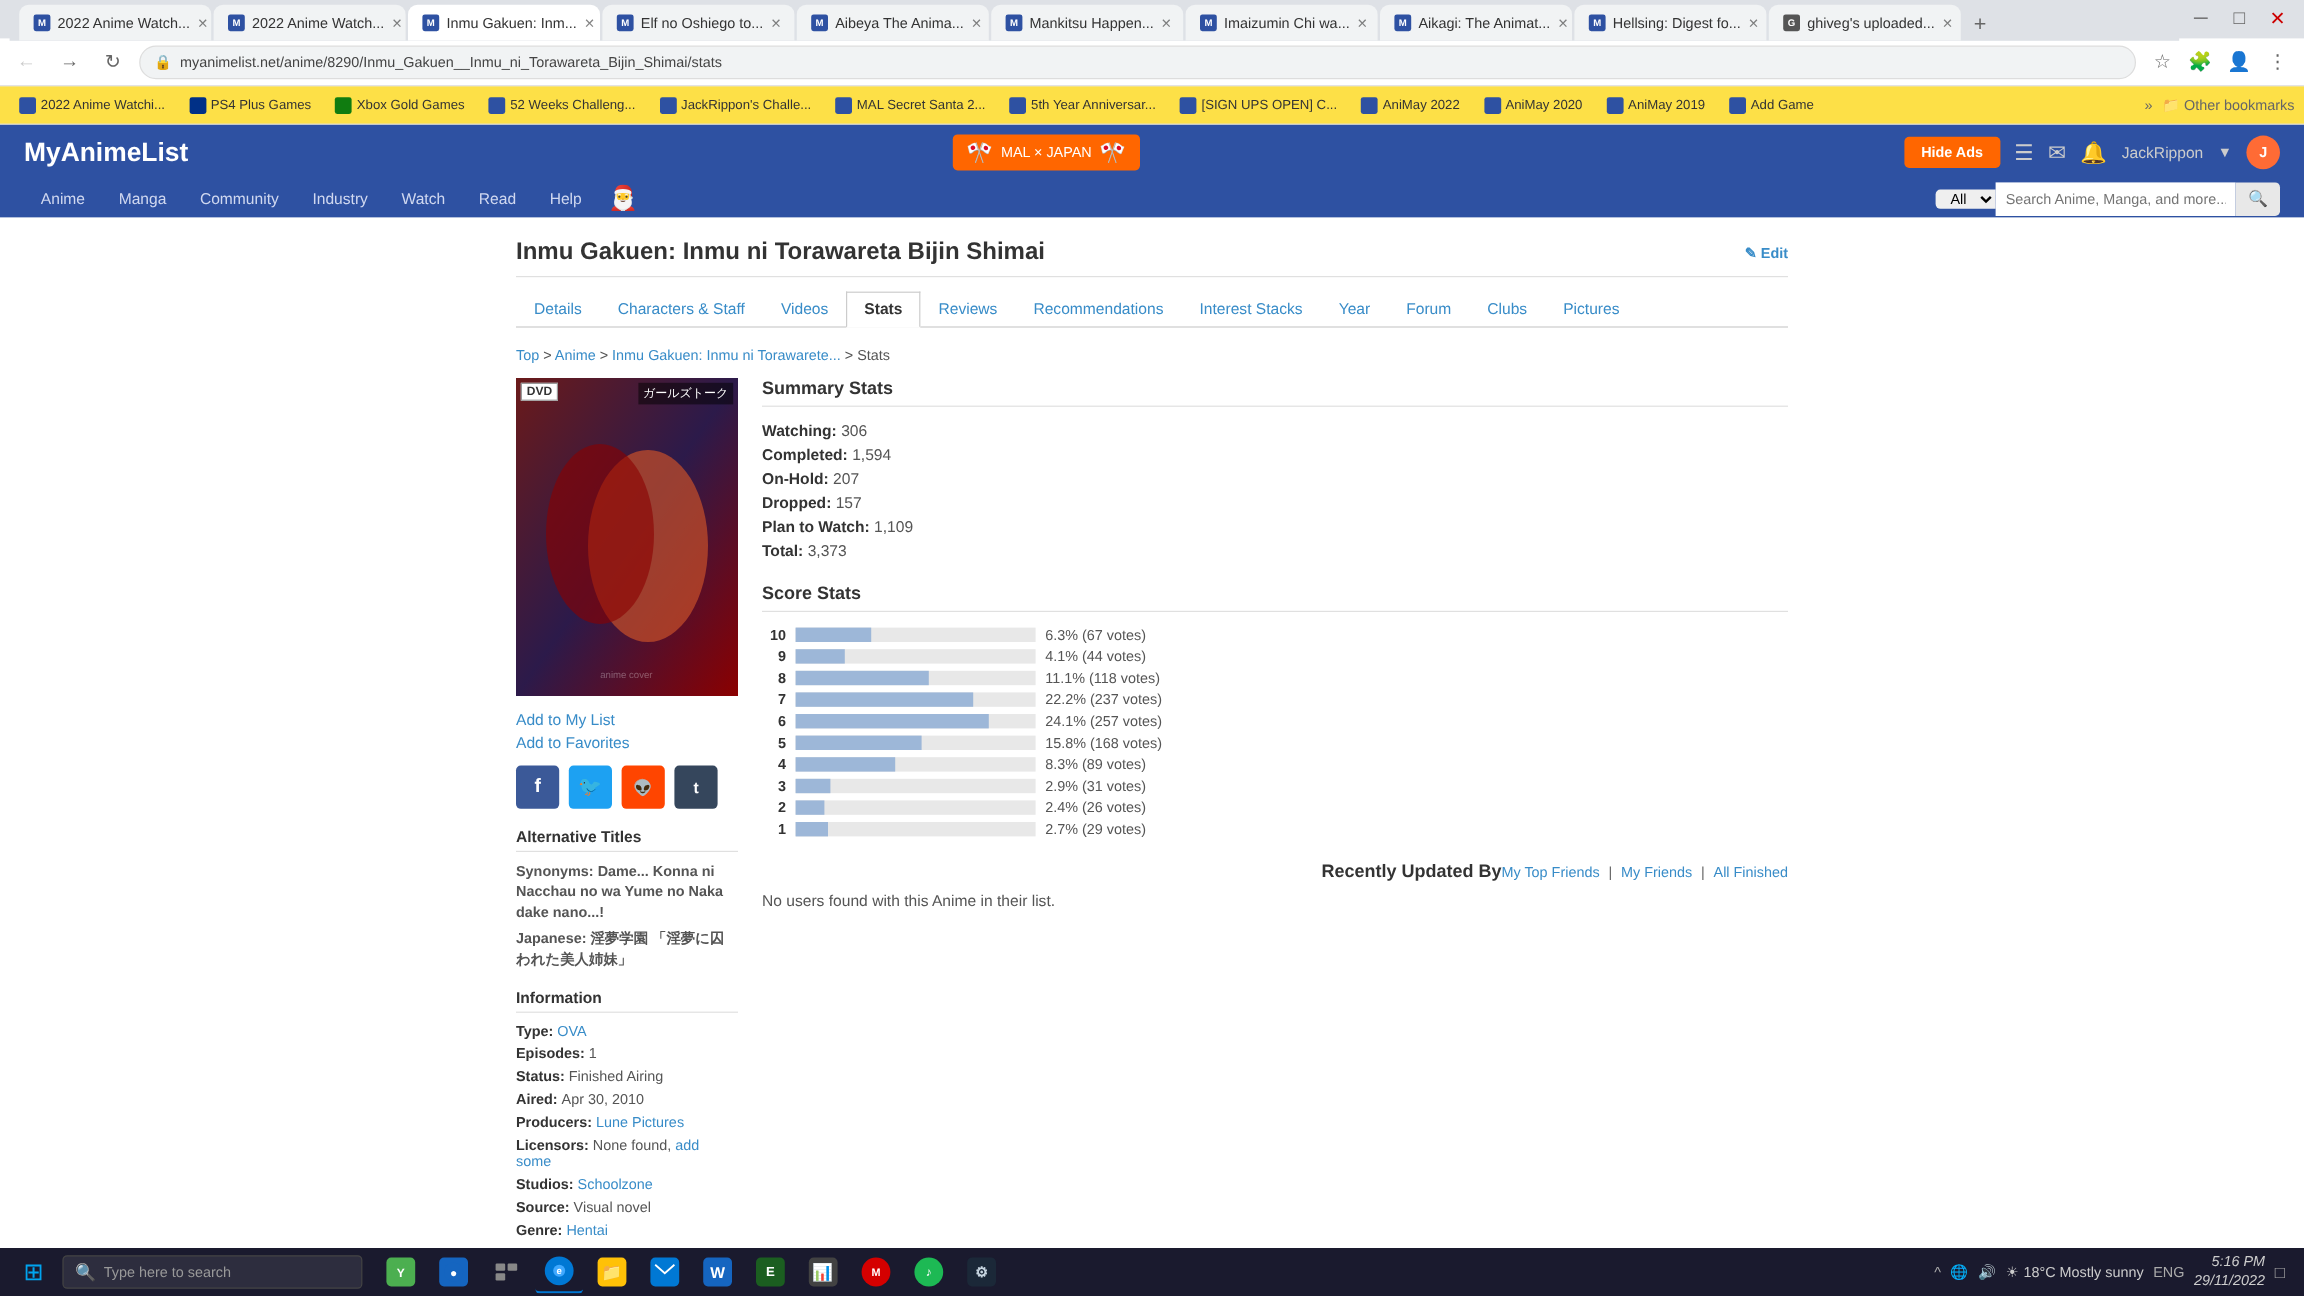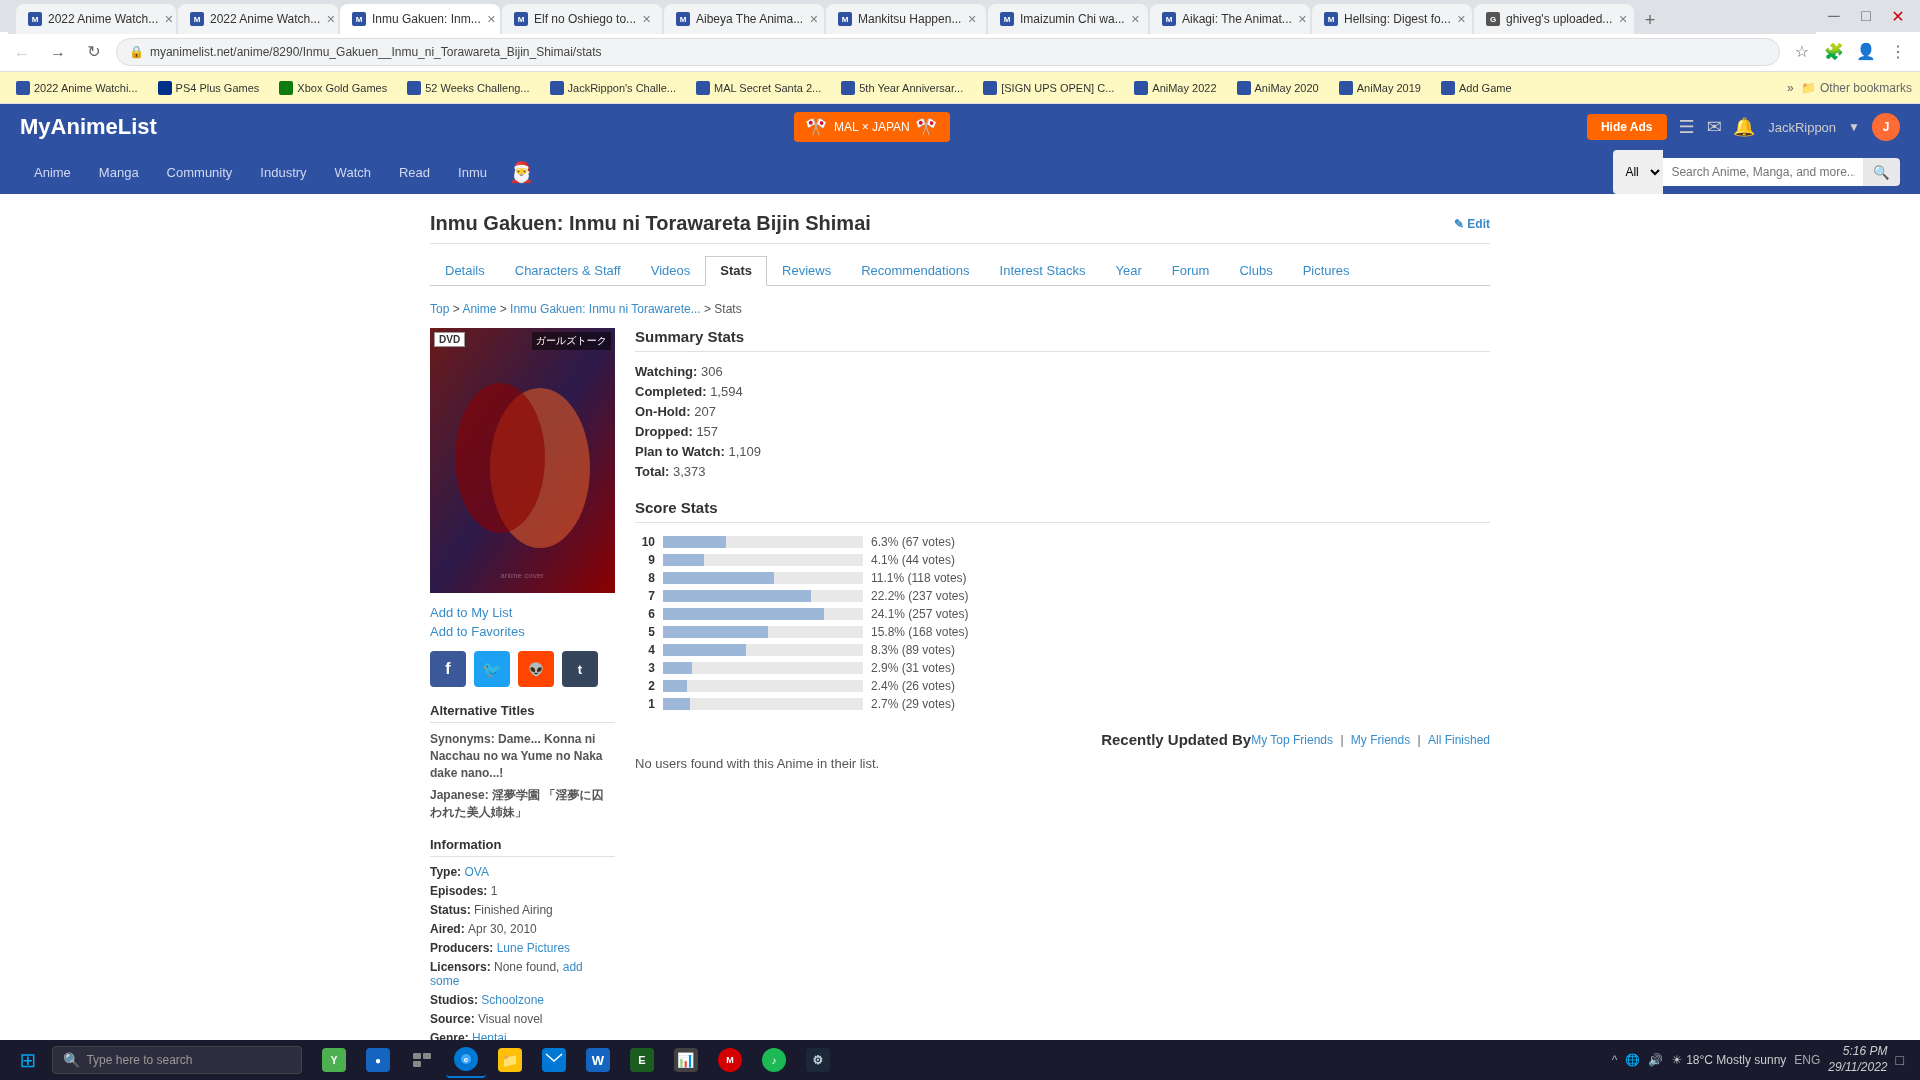--- a/index.html
+++ b/index.html
@@ -15,40 +15,40 @@
     .tab-favicon.mal { background: #2e51a2; }
     .tab-favicon.ghiveg { background: #555; }
     .tab-close { margin-left: auto; opacity: 0.6; font-size: 11px; cursor: pointer; }
     .nav-bar { background: #fff; height: 40px; display: flex; align-items: center; padding: 0 8px; gap: 8px; border-bottom: 1px solid #ddd; }
     .nav-btn { width: 28px; height: 28px; border-radius: 50%; border: none; background: transparent; cursor: pointer; display: flex; align-items: center; justify-content: center; color: #666; font-size: 16px; }
     .nav-btn.disabled { color: #ccc; cursor: default; }
     .address-bar { flex: 1; height: 28px; border: 1px solid #ddd; border-radius: 14px; padding: 0 12px; font-size: 12px; color: #444; background: #f1f3f4; display: flex; align-items: center; }
     .nav-actions { display: flex; gap: 4px; }
 
     
-    .bookmarks-bar { background: #fef9c3; height: 32px; border-bottom: 1px solid #e0e0e0; display: flex; align-items: center; padding: 0 8px; gap: 4px; overflow: hidden; }
+    .bookmarks-bar { background: #fde047; height: 32px; border-bottom: 1px solid #e0e0e0; display: flex; align-items: center; padding: 0 8px; gap: 4px; overflow: hidden; }
     .bookmark-item { display: flex; align-items: center; gap: 4px; padding: 2px 8px; border-radius: 4px; font-size: 11px; color: #333; cursor: pointer; white-space: nowrap; }
     .bk-icon { width: 14px; height: 14px; background: #2e51a2; border-radius: 2px; flex-shrink: 0; }
     .bk-icon.ps { background: #003087; }
     .bk-icon.xbox { background: #107c10; }
 
     
     .page { background: #fff; min-height: 700px; }
 
     
     .mal-header { background: #2e51a2; }
     .mal-top-bar { display: flex; align-items: center; justify-content: space-between; padding: 8px 20px; }
     .mal-logo { color: #fff; font-size: 22px; font-weight: bold; font-family: 'Arial Black', Arial, sans-serif; }
     .mal-banner { background: #f60; border-radius: 4px; padding: 4px 12px; color: white; font-size: 12px; display: flex; align-items: center; gap: 6px; }
     .mal-user-area { display: flex; align-items: center; gap: 12px; }
     .hide-ads-btn { background: #f60; color: white; border: none; padding: 6px 14px; border-radius: 4px; cursor: pointer; font-size: 12px; font-weight: bold; }
     .mal-nav { background: #2e51a2; display: flex; align-items: center; gap: 0; padding: 0 20px; }
     .mal-nav a { color: #d0d8f0; font-size: 13px; padding: 8px 14px; cursor: pointer; display: inline-block; }
     .mal-search { display: flex; align-items: center; margin-left: auto; }
-    .mal-search select { height: 44px; border: none; border-radius: 4px 0 0 4px; padding: 0 8px; font-size: 12px; }
+    .mal-search select { height: 16px; border: none; border-radius: 4px 0 0 4px; padding: 0 8px; font-size: 12px; }
     .mal-search input { height: 28px; width: 200px; border: none; padding: 0 8px; font-size: 12px; }
     .mal-search button { height: 28px; background: #e8e8e8; border: none; padding: 0 10px; cursor: pointer; border-radius: 0 4px 4px 0; }
 
     
     .content-wrapper { max-width: 1100px; margin: 0 auto; padding: 10px 20px; }
     .page-title { font-size: 20px; font-weight: bold; color: #333; padding: 8px 0; border-bottom: 1px solid #e0e0e0; margin-bottom: 12px; display: flex; justify-content: space-between; align-items: center; }
     .edit-link { font-size: 12px; color: #388cc8; cursor: pointer; }
 
     .main-layout { display: flex; gap: 20px; }
     .sidebar { width: 185px; flex-shrink: 0; }
@@ -294,21 +294,21 @@
         <div class="user-avatar">J</div>
       </div>
     </div>
     <div class="mal-nav">
       <a>Anime</a>
       <a>Manga</a>
       <a>Community</a>
       <a>Industry</a>
       <a>Watch</a>
       <a>Read</a>
-      <a>Inmu</a>
+      <a>Help</a>
       <span class="xmas-icon" style="margin-left:8px; cursor:pointer;">🎅</span>
       <div class="mal-search">
         <select>
           <option>All</option>
         </select>
         <input type="text" placeholder="Search Anime, Manga, and more..." style="">
         <button>🔍</button>
       </div>
     </div>
   </div>

